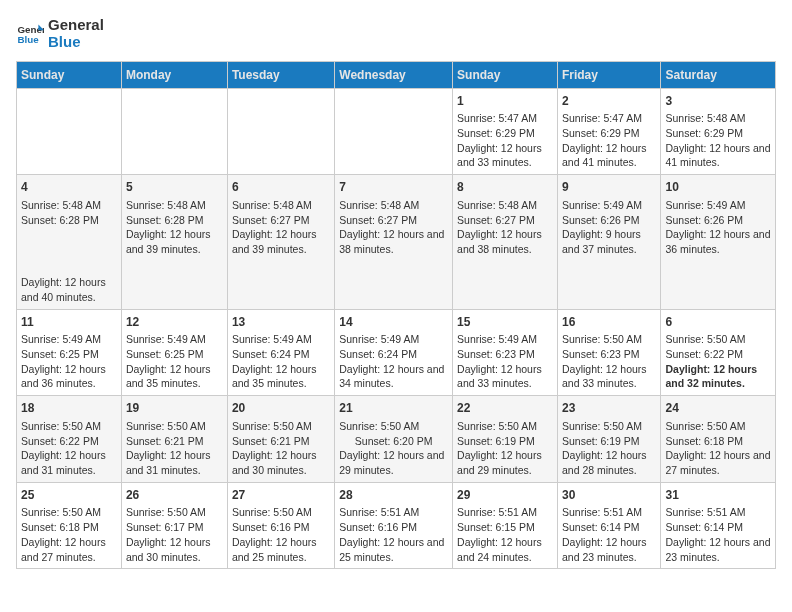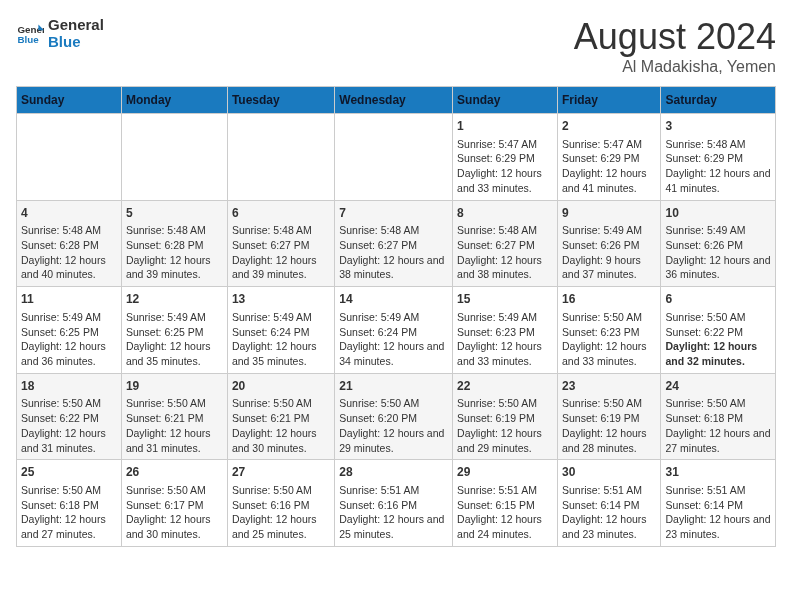--- a/index.html
+++ b/index.html
@@ -37,21 +37,21 @@
       font-size: 16px;
       color: #555;
     }
     table {
       width: 100%;
       border-collapse: collapse;
       font-size: 10.5px;
     }
     thead tr th {
       background-color: #1a7abf;
-      color: #0f172a;
+      color: #e5e5e5;
       padding: 6px 4px;
       text-align: left;
       font-weight: bold;
       font-size: 12px;
       border: 1px solid #ccc;
     }
     tbody tr td {
       border: 1px solid #ccc;
       vertical-align: top;
       padding: 4px 4px;
@@ -81,24 +81,20 @@
     <svg class="logo-icon" viewBox="0 0 40 40">
       <text x="2" y="20" font-size="14" font-weight="bold" fill="#333">General</text>
       <text x="2" y="34" font-size="14" font-weight="bold" fill="#1a7abf">Blue</text>
       <polygon points="32,8 40,16 32,16" fill="#1a7abf"></polygon>
     </svg>
     <div style="display:flex;flex-direction:column;font-size:15px;font-weight:bold;color:#333;line-height:1.15;">
       <span>General</span>
       <span style="color:#1a7abf;">Blue</span>
     </div>
   </div>
-  <div class="title-block">
-    <div class="month-title">August 2024</div>
-    <div class="location-title">Al Madakisha, Yemen</div>
-  </div>
 </div>
 
 <table>
   <thead>
     <tr>
 
     <th>Sunday</th>
         <th>Monday</th>
         <th>Tuesday</th>
         <th>Wednesday</th>
@@ -130,21 +126,21 @@
           <span style="display: block;">Sunrise: 5:48 AM</span>
           <span style="display: block;">Sunset: 6:29 PM</span>
           <span style="display: block;">Daylight: 12 hours and 41 minutes.</span>
         </td>
       </tr>
       <tr>
         <td>
           <span class="day-num">4</span>
           <span style="display: block;">Sunrise: 5:48 AM</span>
           <span style="display: block;">Sunset: 6:28 PM</span>
-          <span style="display: block;">Daylight: 12 hours and 40 minutes.</span>
+          <span style="display: block; margin-top: 48px;">Daylight: 12 hours and 40 minutes.</span>
         </td>
         <td>
           <span class="day-num">5</span>
           <span style="display: block;">Sunrise: 5:48 AM</span>
           <span style="display: block;">Sunset: 6:28 PM</span>
           <span style="display: block;">Daylight: 12 hours and 39 minutes.</span>
         </td>
         <td>
           <span class="day-num">6</span>
           <span style="display: block;">Sunrise: 5:48 AM</span>
@@ -235,21 +231,21 @@
         </td>
         <td>
           <span class="day-num">20</span>
           <span style="display: block;">Sunrise: 5:50 AM</span>
           <span style="display: block;">Sunset: 6:21 PM</span>
           <span style="display: block;">Daylight: 12 hours and 30 minutes.</span>
         </td>
         <td>
           <span class="day-num">21</span>
           <span style="display: block;">Sunrise: 5:50 AM</span>
-          <span style="display: block;">Sunset: 6:20 PM</span>
+          <span style="display: block; text-align: center;">Sunset: 6:20 PM</span>
           <span style="display: block;">Daylight: 12 hours and 29 minutes.</span>
         </td>
         <td>
           <span class="day-num">22</span>
           <span style="display: block;">Sunrise: 5:50 AM</span>
           <span style="display: block;">Sunset: 6:19 PM</span>
           <span style="display: block;">Daylight: 12 hours and 29 minutes.</span>
         </td>
         <td>
           <span class="day-num">23</span>

